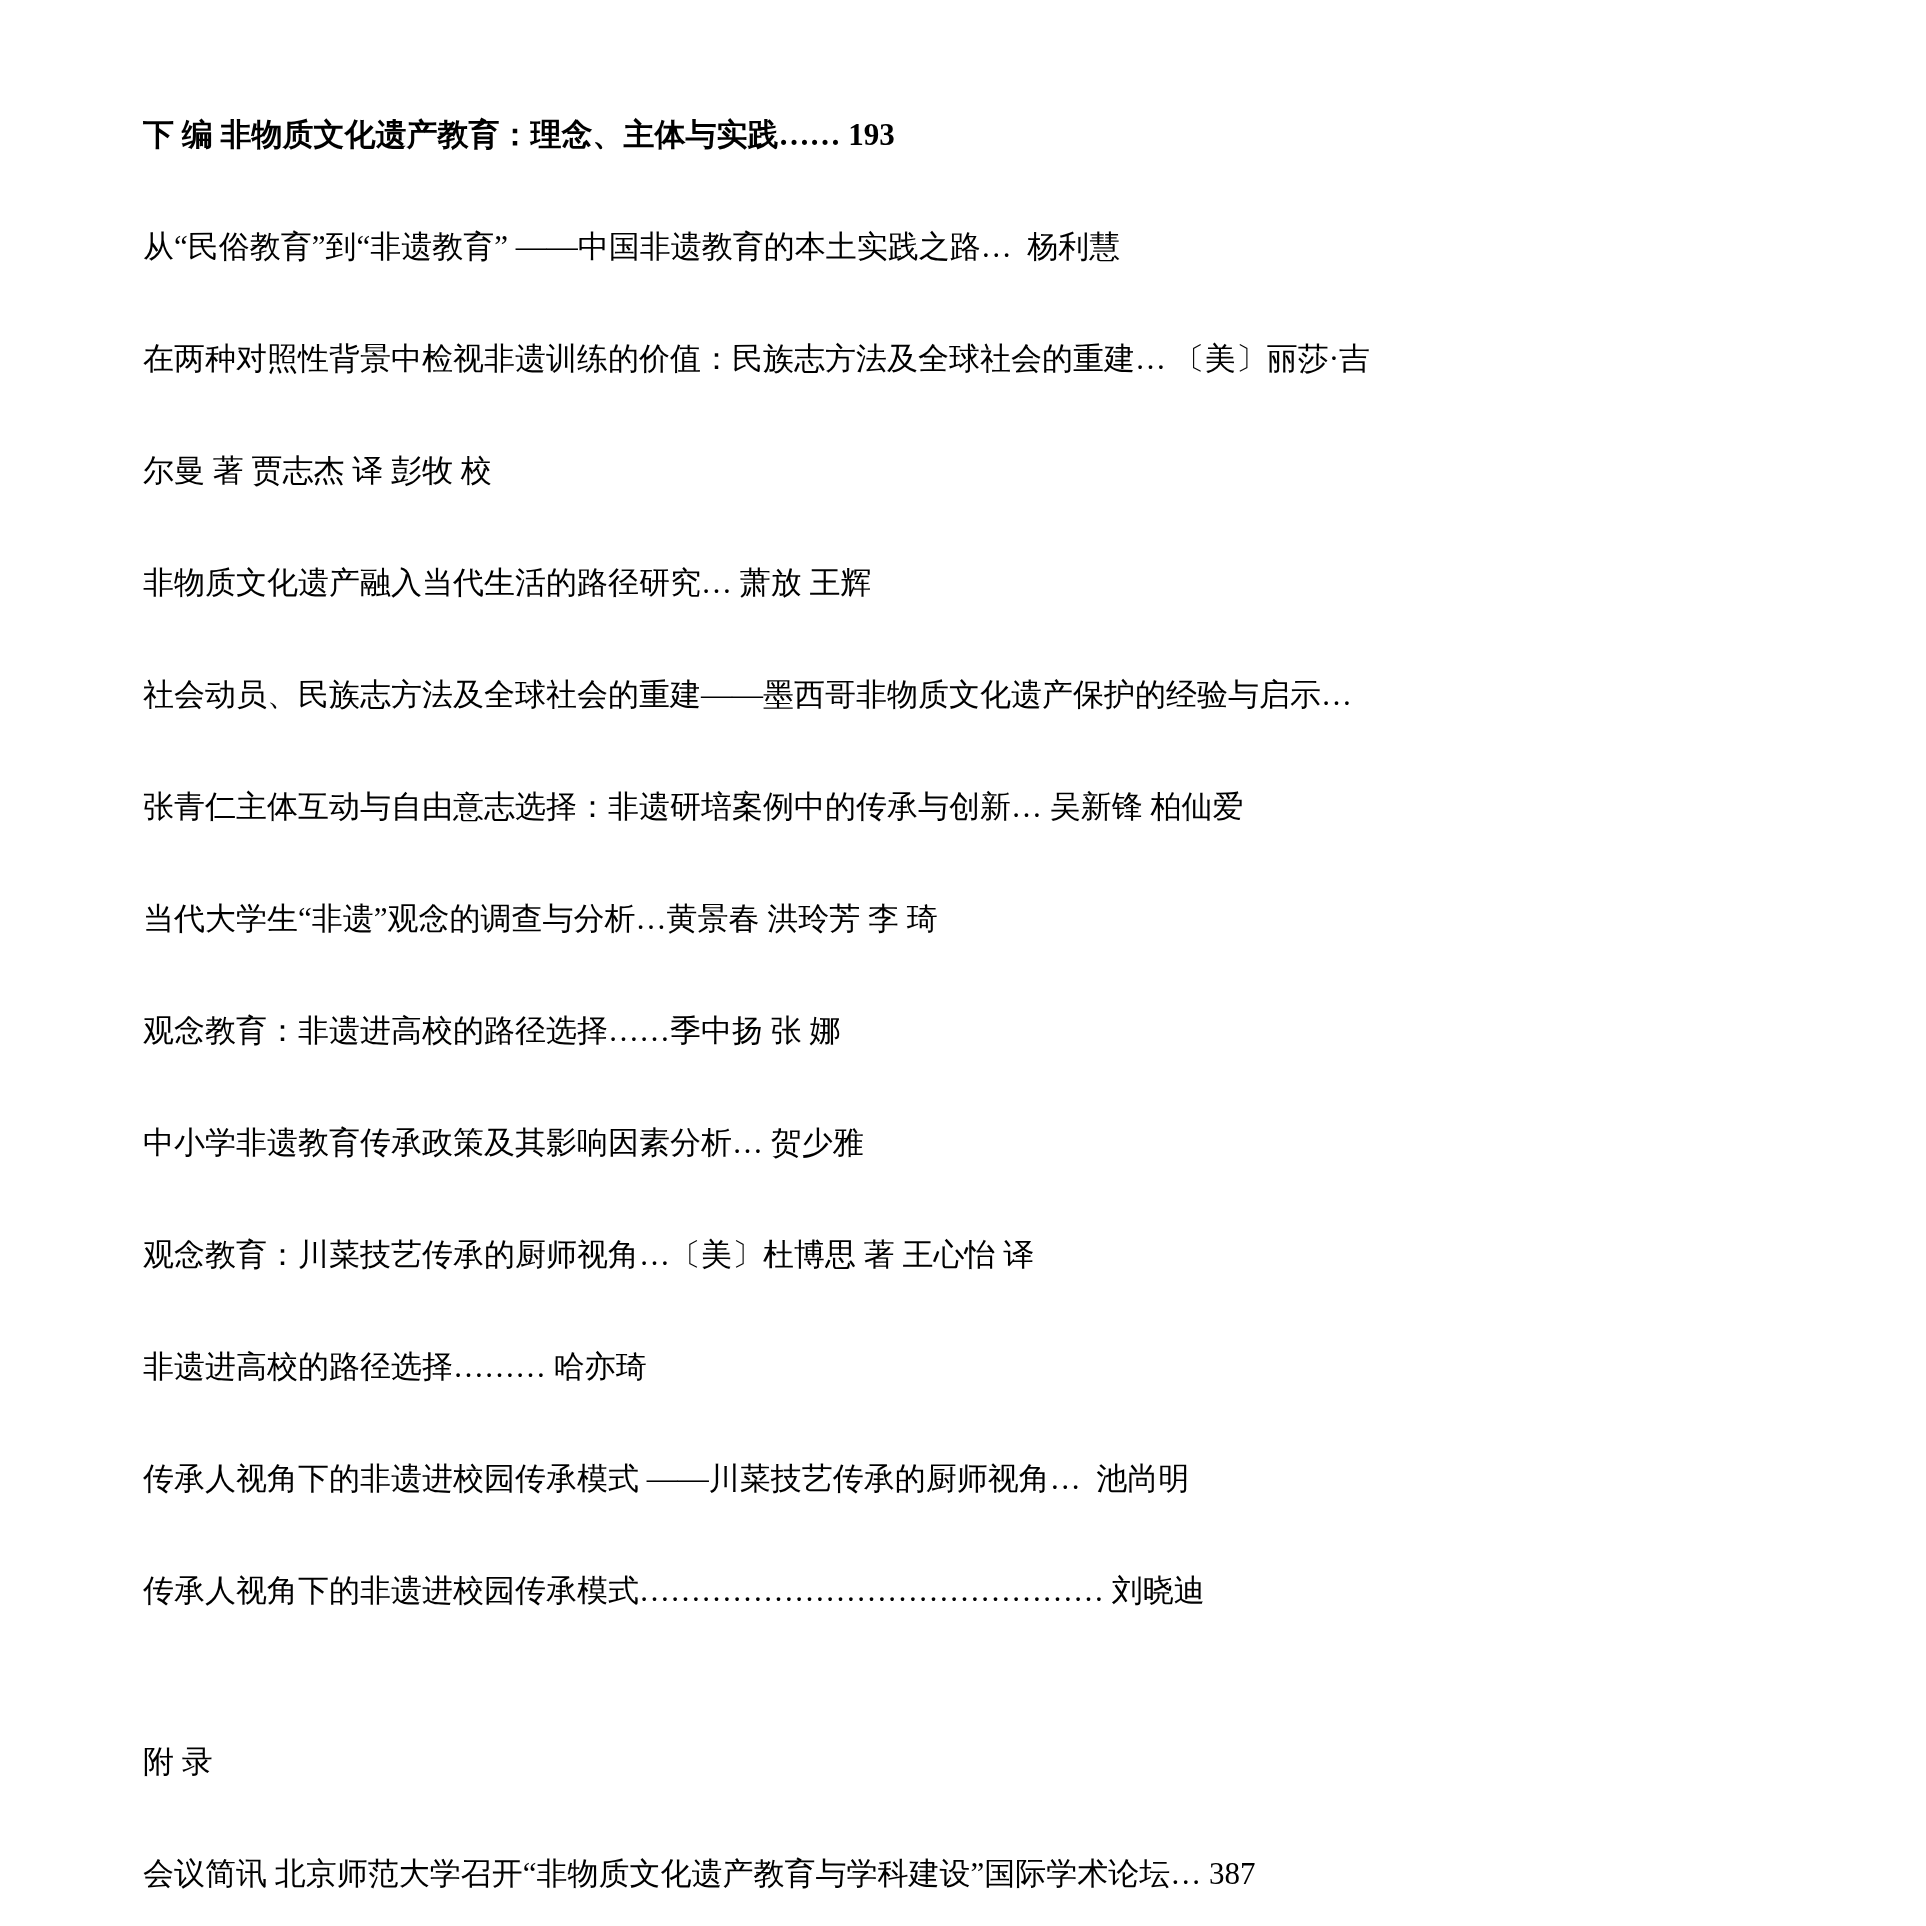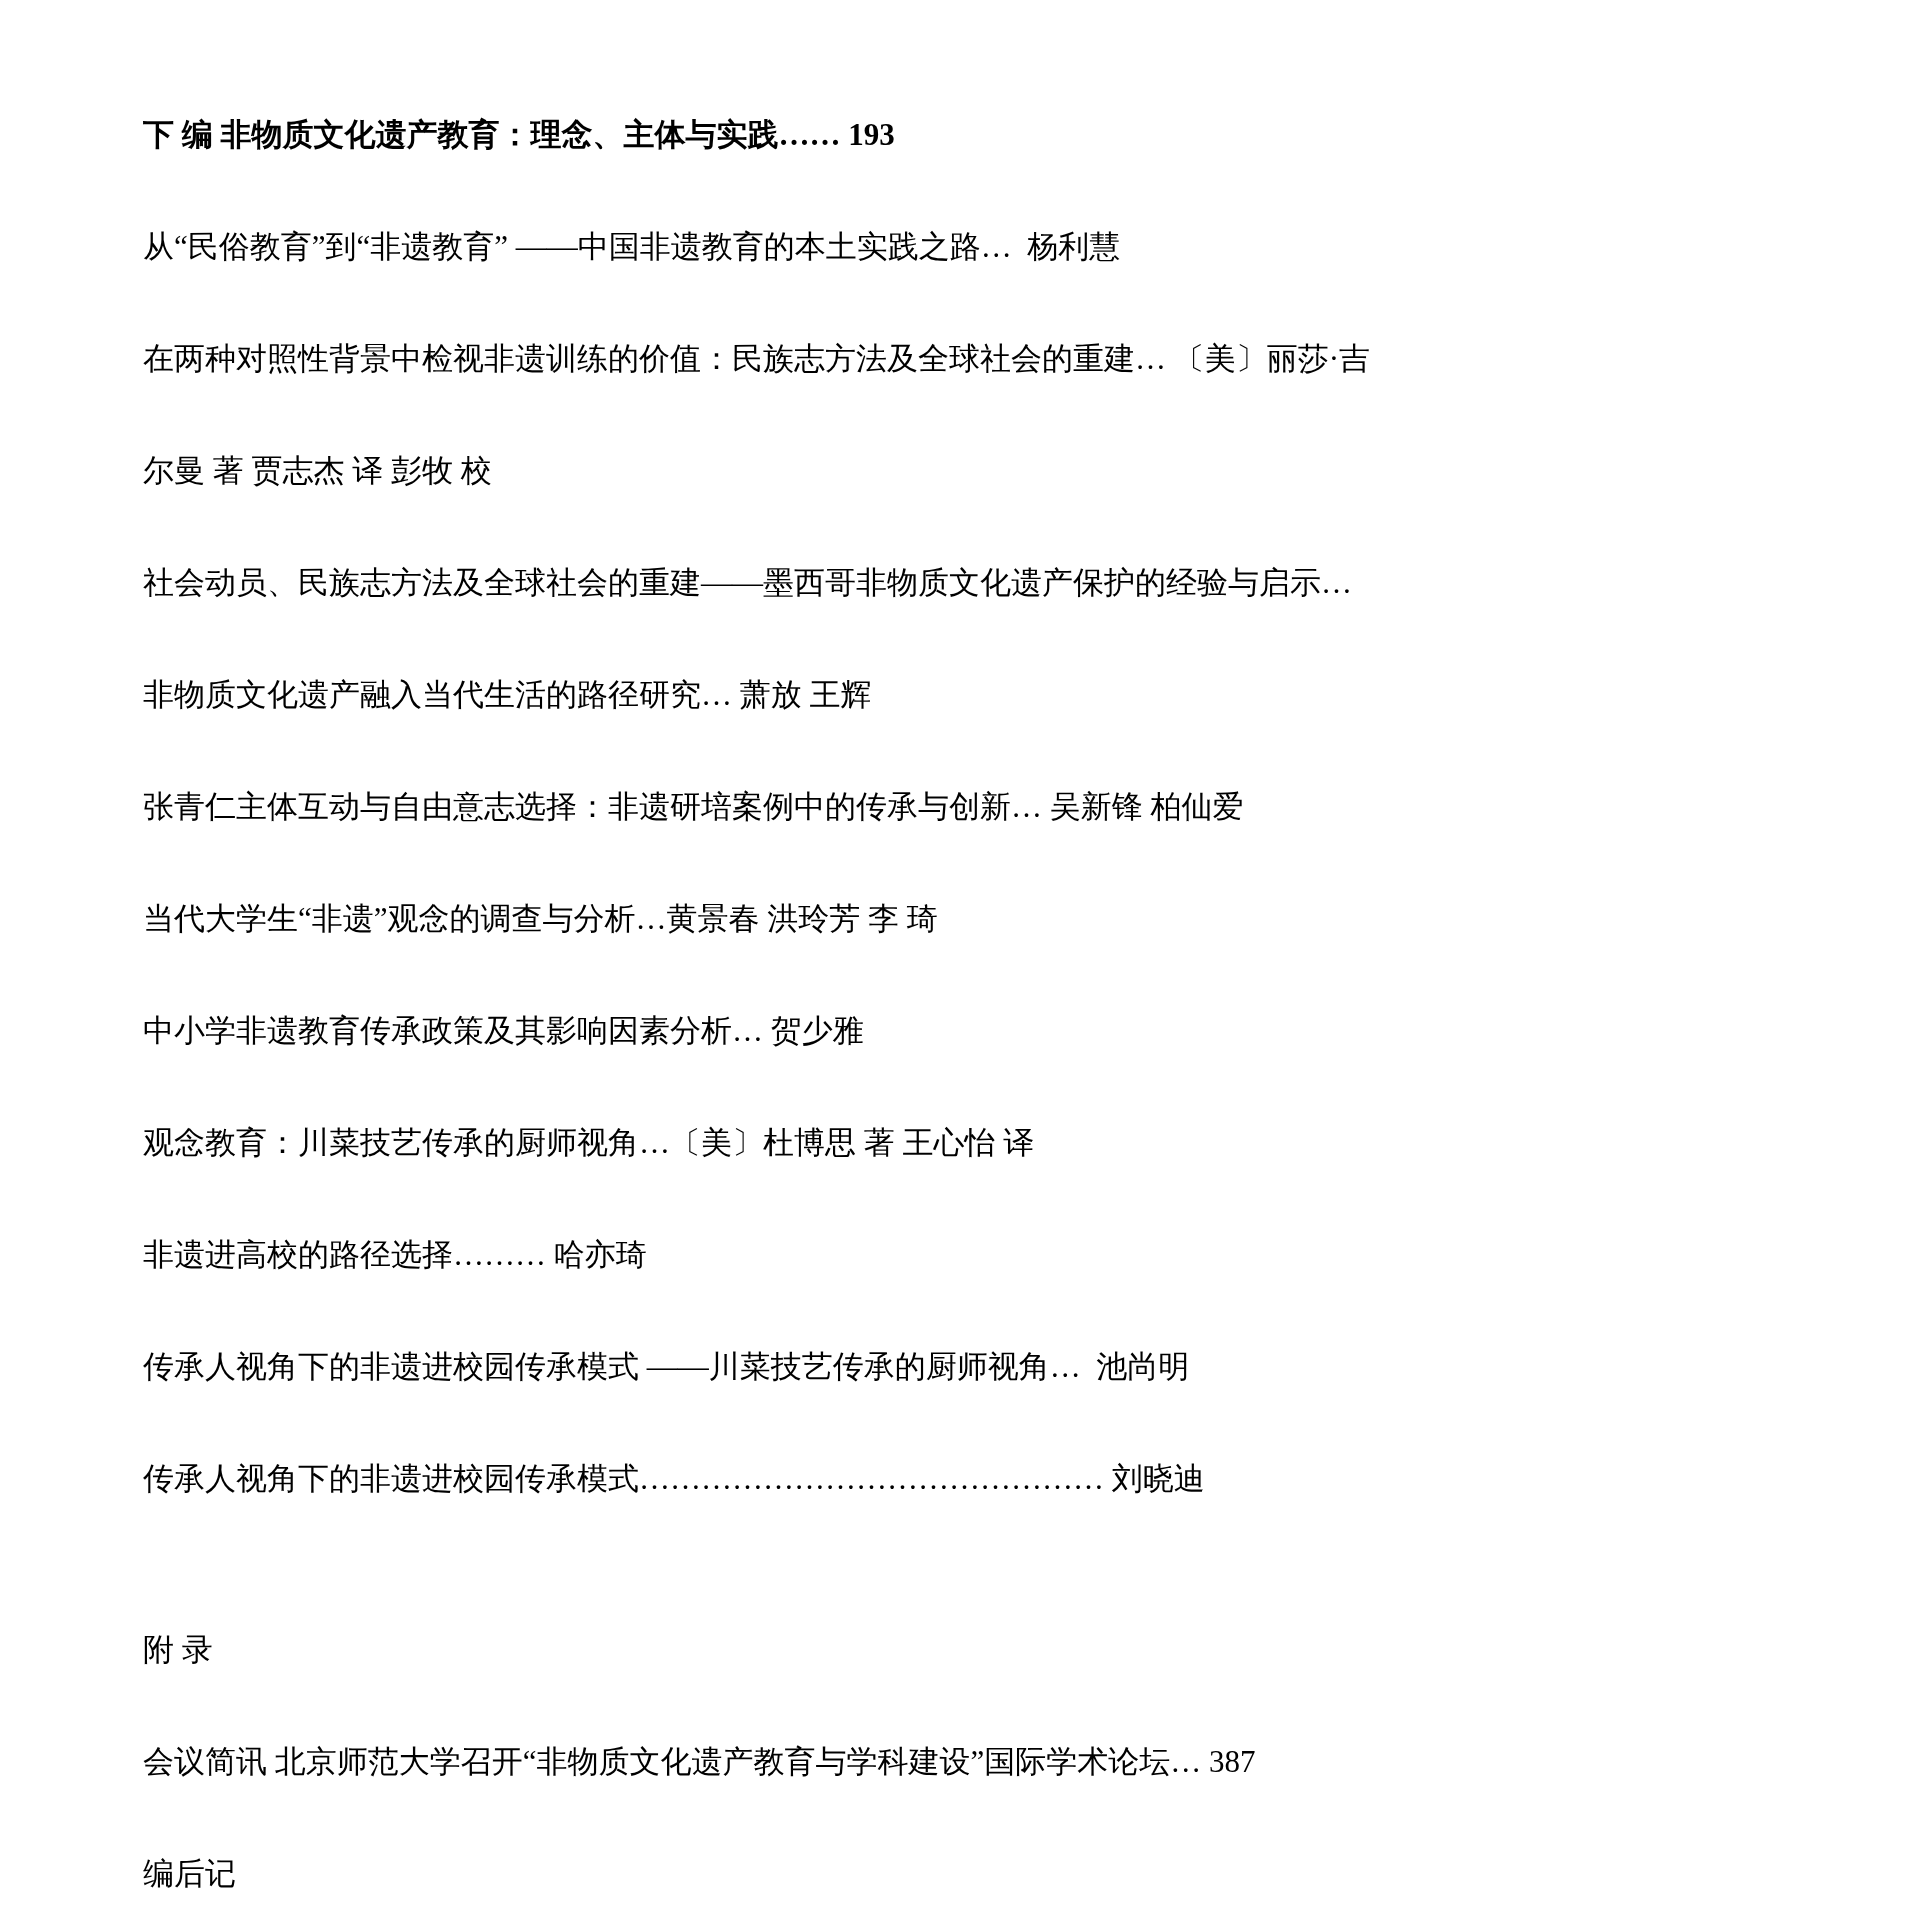--- a/index.html
+++ b/index.html
@@ -38,24 +38,25 @@
 </head>
 <body>
 
 <main class="toc-page">
 
   <p class="toc-line bold">下 编 非物质文化遗产教育：理念、主体与实践…… 193</p>
 
   <p class="toc-line">从“民俗教育”到“非遗教育” ——中国非遗教育的本土实践之路…  杨利慧</p>
   <p class="toc-line">在两种对照性背景中检视非遗训练的价值：民族志方法及全球社会的重建… 〔美〕丽莎·吉</p>
   <p class="toc-line">尔曼 著 贾志杰 译 彭牧 校</p>
+  <p class="toc-line">非物质文化遗产融入当代生活的路径研究… 萧放 王辉</p>
   <p class="toc-line">社会动员、民族志方法及全球社会的重建——墨西哥非物质文化遗产保护的经验与启示…</p>
-  <p class="toc-line">非物质文化遗产融入当代生活的路径研究… 萧放 王辉</p>
   <p class="toc-line">张青仁主体互动与自由意志选择：非遗研培案例中的传承与创新… 吴新锋 柏仙爱</p>
   <p class="toc-line">当代大学生“非遗”观念的调查与分析…黄景春 洪玲芳 李 琦</p>
+  <p class="toc-line">观念教育：非遗进高校的路径选择……季中扬 张 娜</p>
   <p class="toc-line">中小学非遗教育传承政策及其影响因素分析… 贺少雅</p>
   <p class="toc-line">观念教育：川菜技艺传承的厨师视角…〔美〕杜博思 著 王心怡 译</p>
   <p class="toc-line">非遗进高校的路径选择……… 哈亦琦</p>
   <p class="toc-line">传承人视角下的非遗进校园传承模式 ——川菜技艺传承的厨师视角…  池尚明</p>
   <p class="toc-line">传承人视角下的非遗进校园传承模式……………………………………… 刘晓迪</p>
 
   <p class="toc-line appendix-heading">附 录</p>
   <p class="toc-line">会议简讯 北京师范大学召开“非物质文化遗产教育与学科建设”国际学术论坛… 387</p>
   <p class="toc-line">编后记</p>
 

